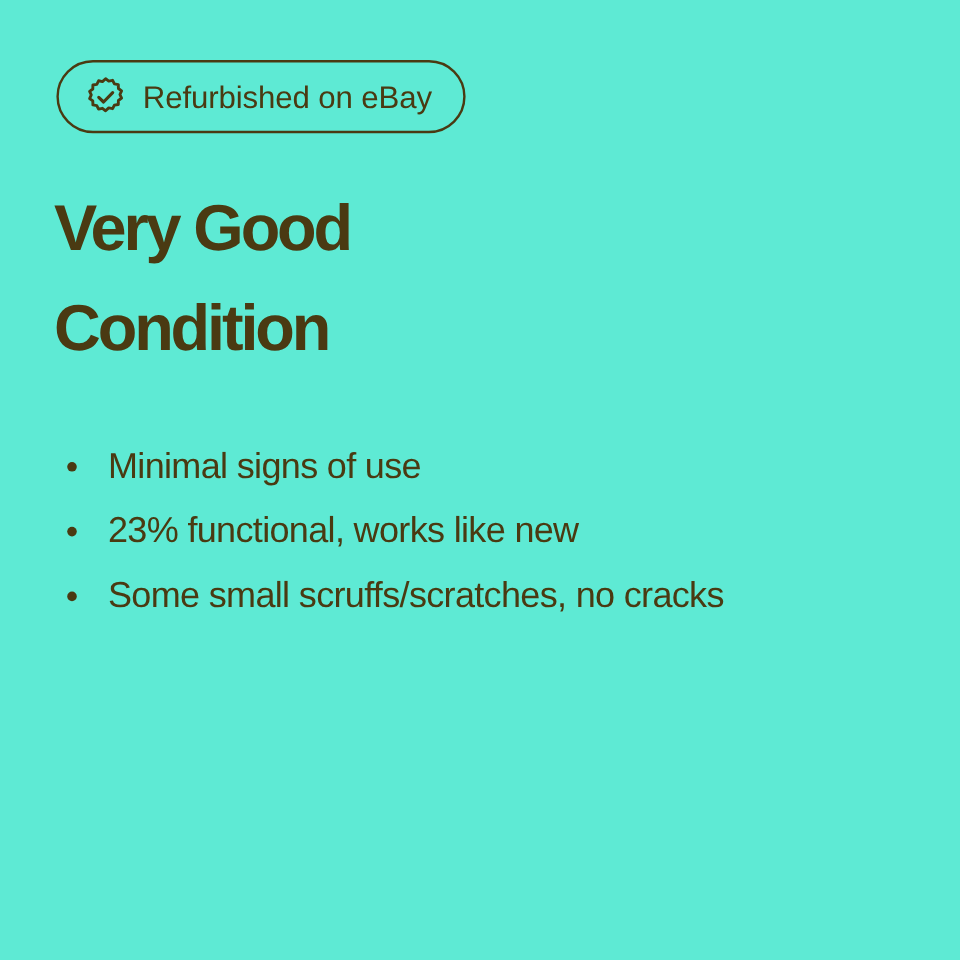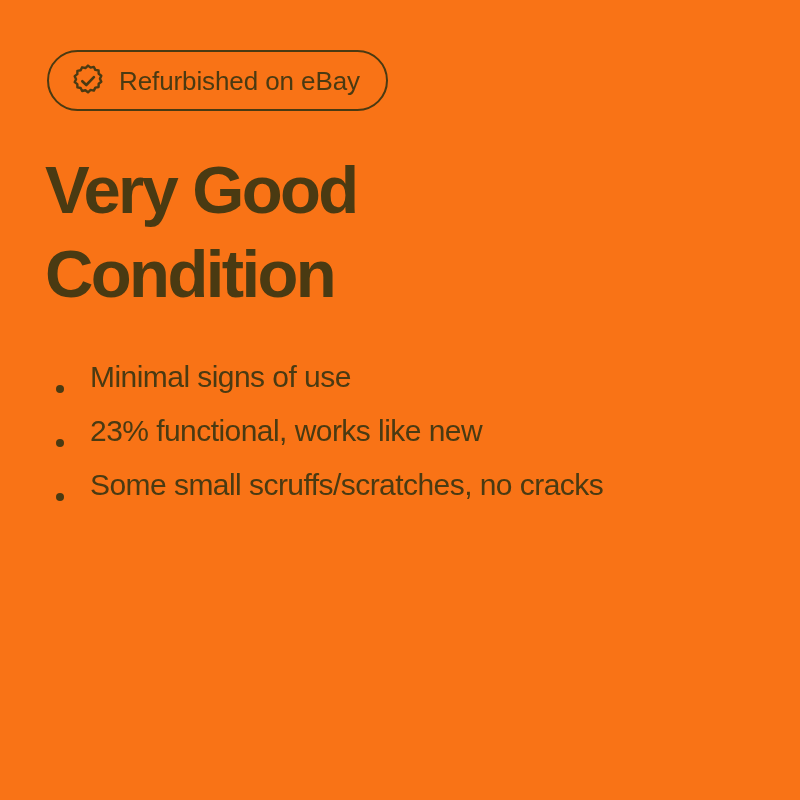--- a/index.html
+++ b/index.html
@@ -10,21 +10,21 @@
     width: 800px;
     height: 800px;
     overflow: hidden;
     font-family: "Liberation Sans", sans-serif;
   }
 
   #card {
     position: relative;
     width: 800px;
     height: 800px;
-    background: #f97316;
+    background: #5eead4;
     box-sizing: border-box;
   }
 
   
   #badge-pill {
     position: absolute;
     left: 47px;
     top: 50px;
     height: 61px;
     box-sizing: border-box;
@@ -59,21 +59,21 @@
     line-height: 1;
   }
 
   
   #heading {
     position: absolute;
     left: 45px;
     top: 148px;
     width: 700px;
     margin: 0;
-    font-size: 67px;
+    font-size: 54px;
     font-weight: 800;
     line-height: 84px;
     letter-spacing: -2.6px;
     color: #4A3A12;
   }
   #heading .hl {
     display: block;
     white-space: nowrap;
   }
 
@@ -84,20 +84,21 @@
     top: 362px;
     width: 720px;
     margin: 0;
     padding: 0;
     list-style: none;
   }
   #feature-list li {
     position: relative;
     height: 54px;
     display: flex;
+    align-items: center;
     padding-left: 43px;
     font-size: 30px;
     font-weight: 400;
     letter-spacing: -0.55px;
     line-height: 1;
     color: #4A3A12;
     white-space: nowrap;
   }
   #feature-list li .dot {
     position: absolute;

